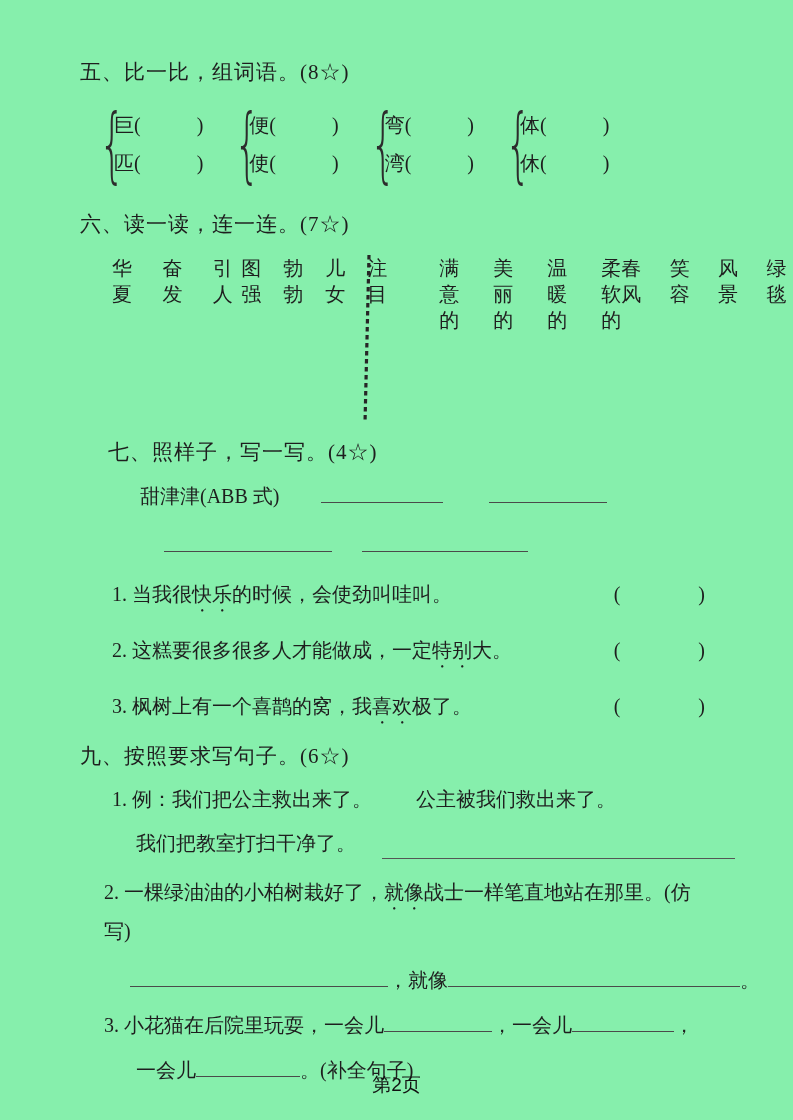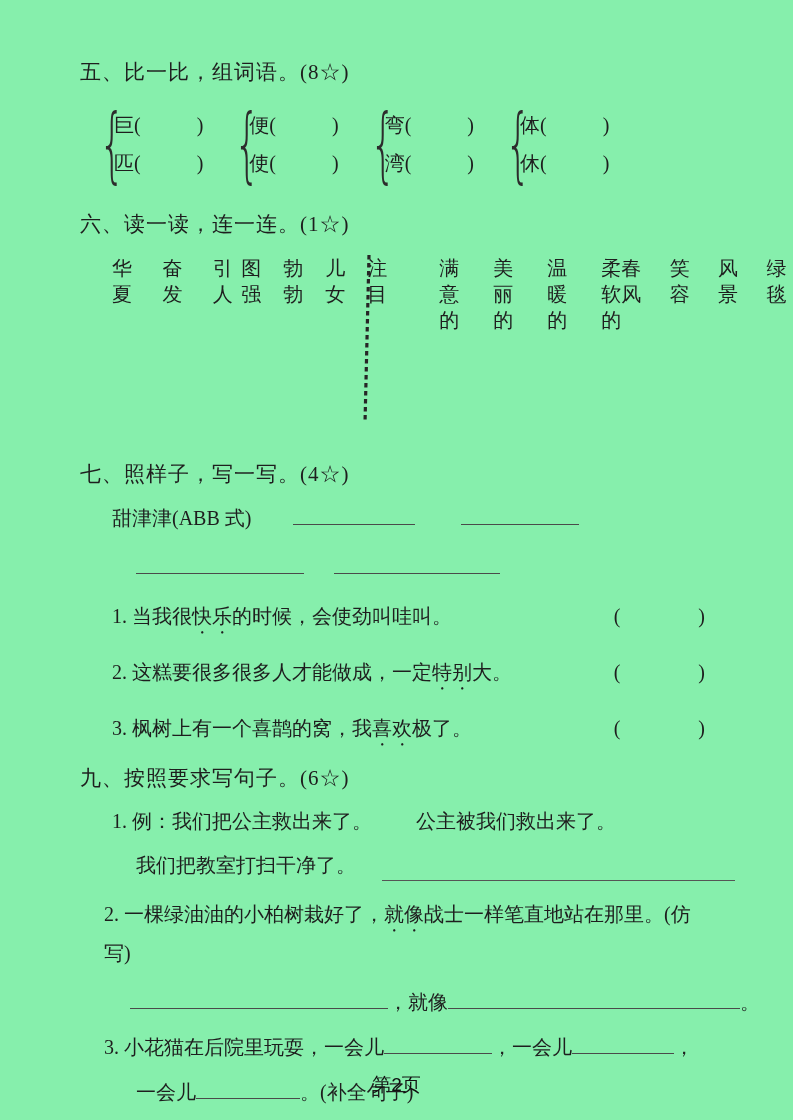--- a/index.html
+++ b/index.html
@@ -98,21 +98,21 @@
         <span class="brace">{</span>
         <div class="pair-col">
           <div class="pair-line"><span>体</span><span>(</span><span class="in-paren-gap"></span><span>)</span></div>
           <div class="pair-line"><span>休</span><span>(</span><span class="in-paren-gap"></span><span>)</span></div>
         </div>
       </div>
     </div>
   </section>
 
   <section style="margin-top:24px;">
-    <div class="sec-heading">六、读一读，连一连。(1☆)</div>
+    <div class="sec-heading">六、读一读，连一连。(7☆)</div>
     <div class="match-area">
       <div class="match-col c1">
         <span>华夏</span>
         <span>奋发</span>
         <span>引人</span>
       </div>
       <div class="match-col c2">
         <span>图强</span>
         <span>勃勃</span>
         <span>儿女</span>
@@ -131,21 +131,21 @@
       </div>
       <div class="match-col c4">
         <span>春风</span>
         <span>笑容</span>
         <span>风景</span>
         <span>绿毯</span>
       </div>
     </div>
   </section>
 
-  <section style="margin-top:37px;">
+  <section style="margin-top:15px;padding-left:28px;">
     <div class="sec-heading">七、照样子，写一写。(4☆)</div>
     <div class="s7-row">
       <span>甜津津(ABB 式)</span><span class="blank" style="width:122px; margin-left:42px;"></span><span class="blank" style="width:118px; margin-left:46px;"></span>
     </div>
     <div class="s7-row" style="margin-top:18px;">
       <span class="blank" style="width:168px; margin-left:24px;"></span><span class="blank" style="width:166px; margin-left:30px;"></span>
     </div>
   </section>
 
   <section style="margin-top:16px;">

